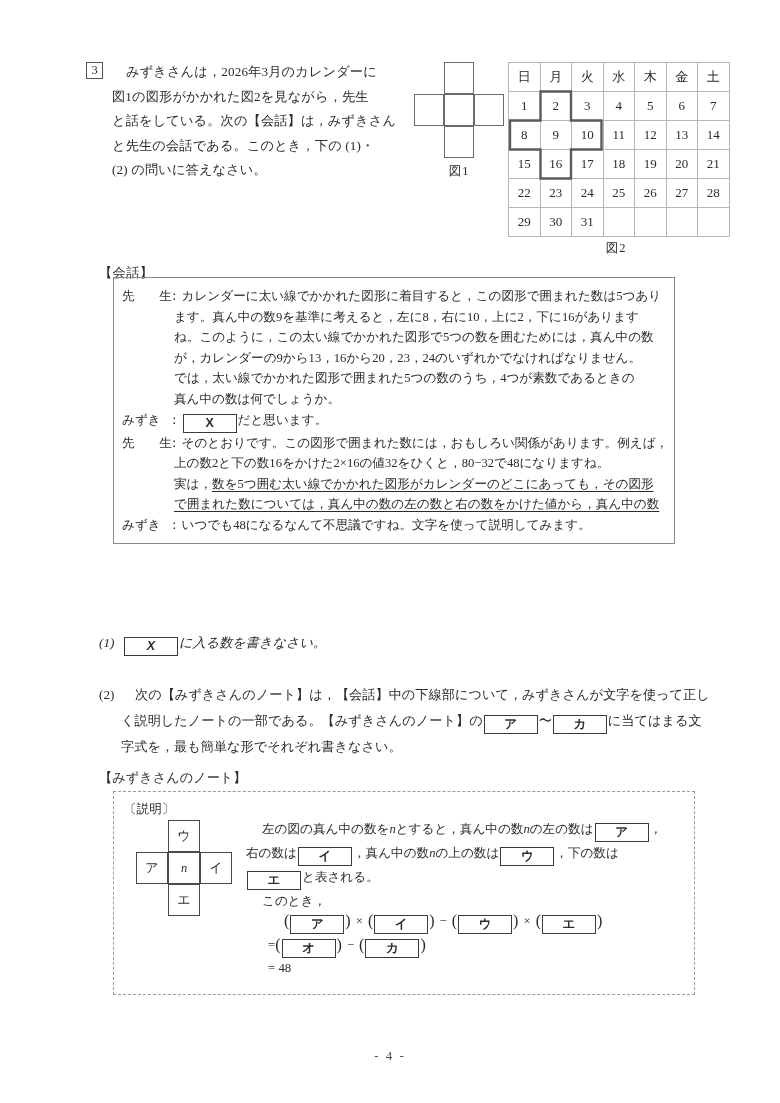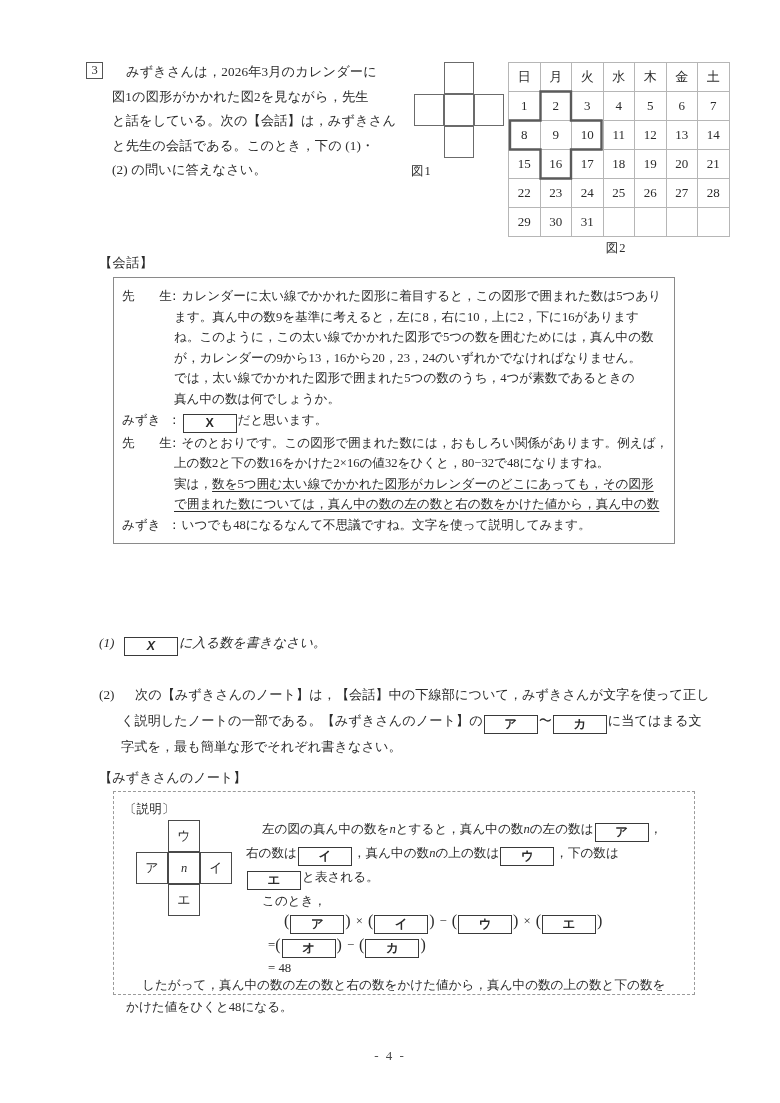--- a/index.html
+++ b/index.html
@@ -52,20 +52,21 @@
     text-align: justify;
   }
   .intro-text .ln { display: block; white-space: nowrap; }
 
   
   .fig1-wrap {
     position: absolute;
     left: 411px;
     top: 62px;
     width: 96px;
+    text-align: center;
   }
   .cross {
     position: relative;
     width: 90px;
     height: 97px;
     margin: 0 auto;
   }
   .cross .cell {
     position: absolute;
     width: 30px;
@@ -114,21 +115,21 @@
   .fig2-cap {
     font-size: 12.5px;
     margin-top: 3px;
     letter-spacing: 1px;
   }
 
   
   .kaiwa-label {
     position: absolute;
     left: 99px;
-    top: 254px;
+    top: 264px;
     font-size: 13.2px;
     letter-spacing: 0.4px;
   }
   .kaiwa-box {
     position: absolute;
     left: 113px;
     top: 277px;
     width: 562px;
     box-sizing: border-box;
     border: 1px solid #8a8a8a;
@@ -413,21 +414,17 @@
       <span class="ln"><span class="ansbox">エ</span><span>と表される。</span></span>
       <span class="ln nind">このとき，</span>
     </div>
 
     <div class="eq-block">
       <span class="eq-line"><span class="paren">(</span><span class="ansbox">ア</span><span class="paren">)</span><span class="op">×</span><span class="paren">(</span><span class="ansbox">イ</span><span class="paren">)</span><span class="op">−</span><span class="paren">(</span><span class="ansbox">ウ</span><span class="paren">)</span><span class="op">×</span><span class="paren">(</span><span class="ansbox">エ</span><span class="paren">)</span></span>
       <span class="eq-line" style="margin-left:-16px"><span>=</span><span class="paren">(</span><span class="ansbox">オ</span><span class="paren">)</span><span class="op">−</span><span class="paren">(</span><span class="ansbox">カ</span><span class="paren">)</span></span>
       <span class="eq-line" style="margin-left:-16px">= 48</span>
     </div>
 
-    <div class="note-foot">
-      <span class="ln" style="padding-left:16px">したがって，真ん中の数の左の数と右の数をかけた値から，真ん中の数の上の数と下の数を</span>
-      <span class="ln">かけた値をひくと48になる。</span>
-    </div>
   </div>
 
   <div class="page-num">- 4 -</div>
 
 </div>
 
 </body></html>

